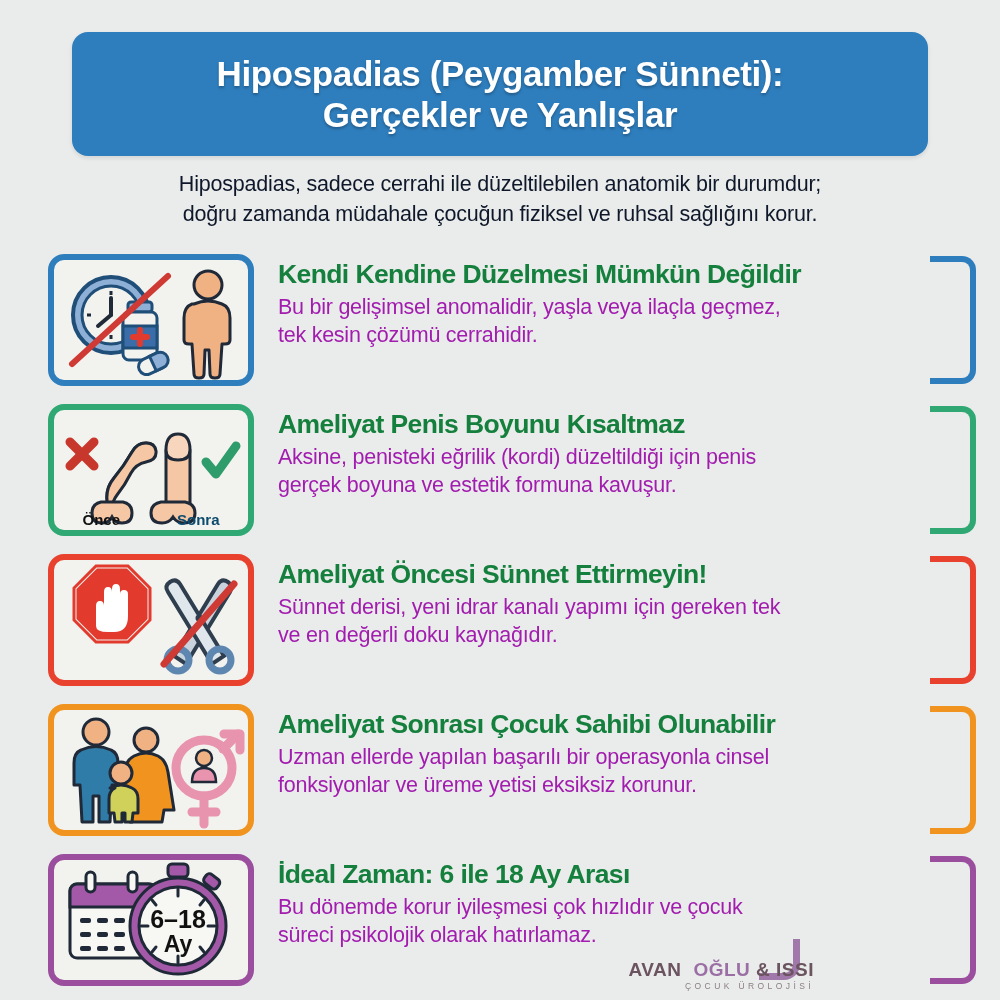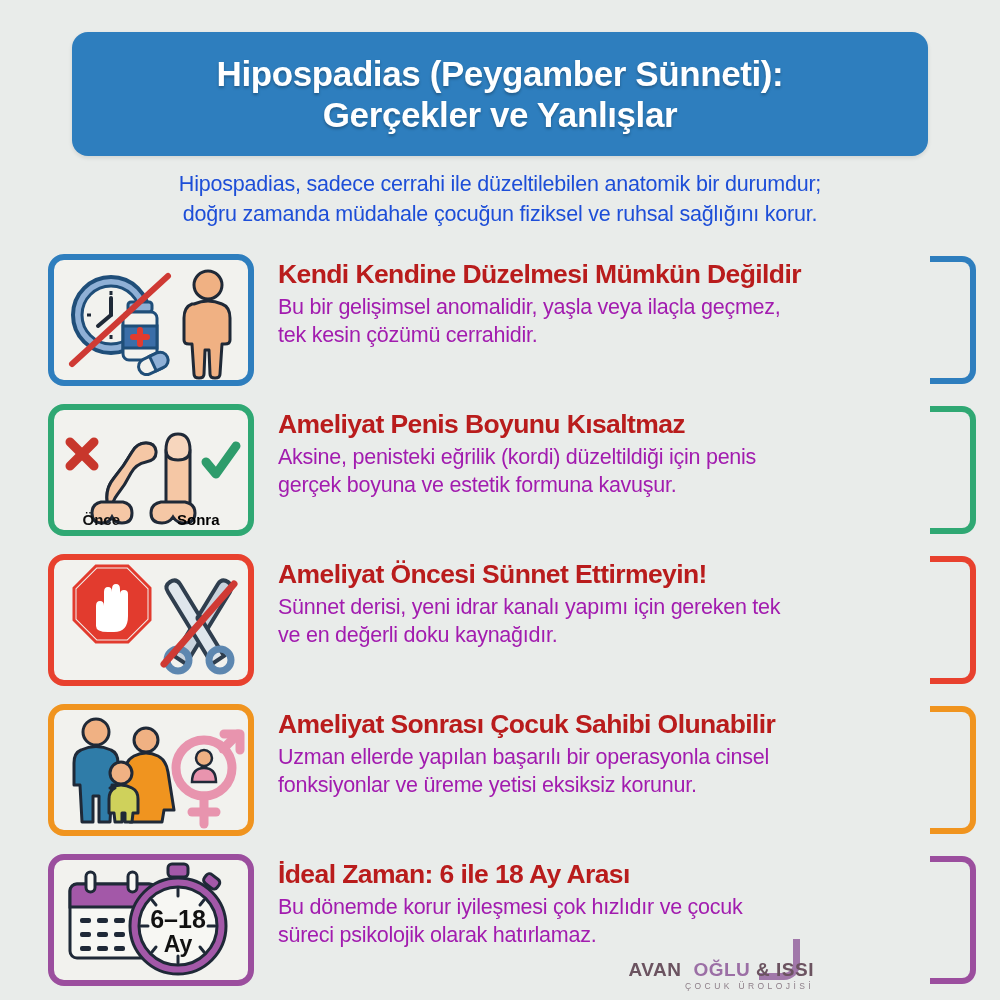--- a/index.html
+++ b/index.html
@@ -20,21 +20,21 @@
     box-shadow:0 2px 4px rgba(0,0,0,.10);
   }
   .header-title{
     color:#ffffff;text-align:center;font-weight:bold;
     font-size:35px;line-height:1.18;letter-spacing:-.4px;
     text-shadow:0 2px 3px rgba(0,0,0,.28);
     padding:0 18px;
   }
   .subtitle{
     position:absolute;left:60px;top:170px;width:880px;
-    text-align:center;color:#1d4ed8;font-size:21.5px;line-height:1.38;
+    text-align:center;color:#0f172a;font-size:21.5px;line-height:1.38;
     letter-spacing:-.2px;
   }
 
   
   .rows{position:absolute;left:0;top:250px;width:1000px;}
   .row{
     position:relative;height:150px;margin-bottom:0;
     display:flex;align-items:flex-start;
   }
   .icon-box{
@@ -44,21 +44,21 @@
     background:#f2f2ee;box-sizing:border-box;
     display:flex;align-items:center;justify-content:center;
     flex:0 0 auto;
   }
   .text-wrap{
     position:relative;flex:1 1 auto;
     margin-left:18px;margin-right:78px;margin-top:6px;
     padding:4px 8px 4px 6px;
   }
   .card-title{
-    font-weight:bold;font-size:26.5px;line-height:1.12;color:#b91c1c;
+    font-weight:bold;font-size:26.5px;line-height:1.12;color:#15803d;
     letter-spacing:-.6px;white-space:nowrap;
   }
   .card-body{
     font-size:21.5px;line-height:1.3;color:#a21caf;margin-top:4px;
     letter-spacing:-.25px;
   }
   
   .bracket{
     position:absolute;right:24px;top:6px;width:46px;height:128px;
     border:6px solid #2e7ebe;border-left:none;border-radius:0 14px 14px 0;
@@ -165,21 +165,21 @@
           <path d="M45 92 q-9 2 -9 11 q0 10 10 10 q7 0 10 -6 q3 6 10 6 q10 0 10 -10 q0 -9 -9 -11 z" fill="#f5c7a5" stroke="#1f2937" stroke-width="3"></path>
 
           <path d="M110 102 l0 -58 q0 -16 12 -16 q12 0 12 16 l0 58 z" fill="#f5c7a5" stroke="#1f2937" stroke-width="3" stroke-linejoin="round"></path>
           <path d="M110 40 q0 -16 12 -16 q12 0 12 16 q0 10 -12 10 q-12 0 -12 -10 z" fill="#f7d6bd" stroke="#1f2937" stroke-width="3"></path>
           <path d="M105 92 q-10 2 -10 11 q0 10 11 10 q7 0 11 -6 q4 6 11 6 q11 0 11 -10 q0 -9 -10 -11 z" fill="#f5c7a5" stroke="#1f2937" stroke-width="3"></path>
 
           <path d="M150 52 l10 12 l20 -28" fill="none" stroke="#2e9c6b" stroke-width="9" stroke-linecap="round" stroke-linejoin="round"></path>
         </svg>
         <div style="position:absolute;left:0;bottom:2px;width:100%;display:flex;justify-content:space-around;">
           <span style="font-size:15px;font-weight:bold;color:#111;">Önce</span>
-          <span style="font-size:15px;font-weight:bold;color:#000000;">Sonra</span>
+          <span style="font-size:15px;font-weight:bold;color:#0c4a6e;">Sonra</span>
         </div>
       </div>
       <div class="text-wrap">
         <div class="card-title">Ameliyat Penis Boyunu Kısaltmaz</div>
         <div class="card-body">
           <div>Aksine, penisteki eğrilik (kordi) düzeltildiği için penis</div>
           <div>gerçek boyuna ve estetik formuna kavuşur.</div>
         </div>
       </div>
       <div class="bracket" style="border-color: rgb(47, 168, 115);"></div>

